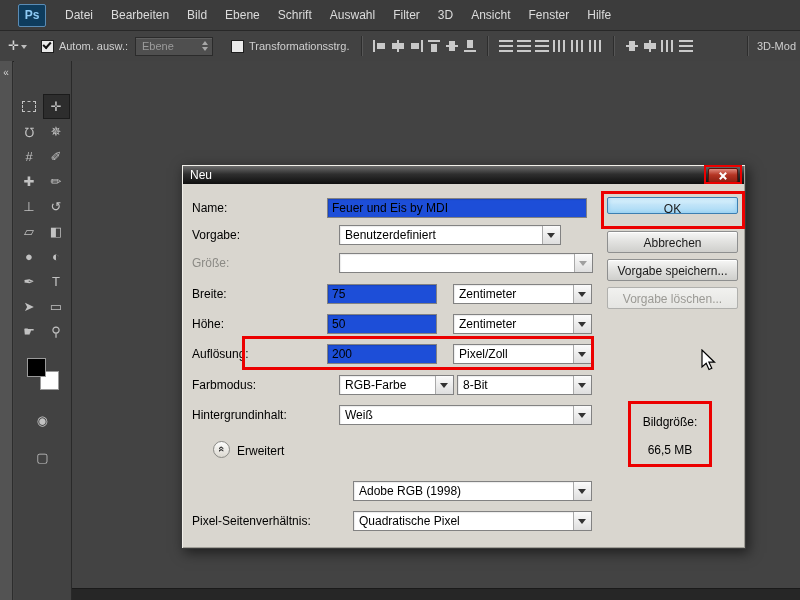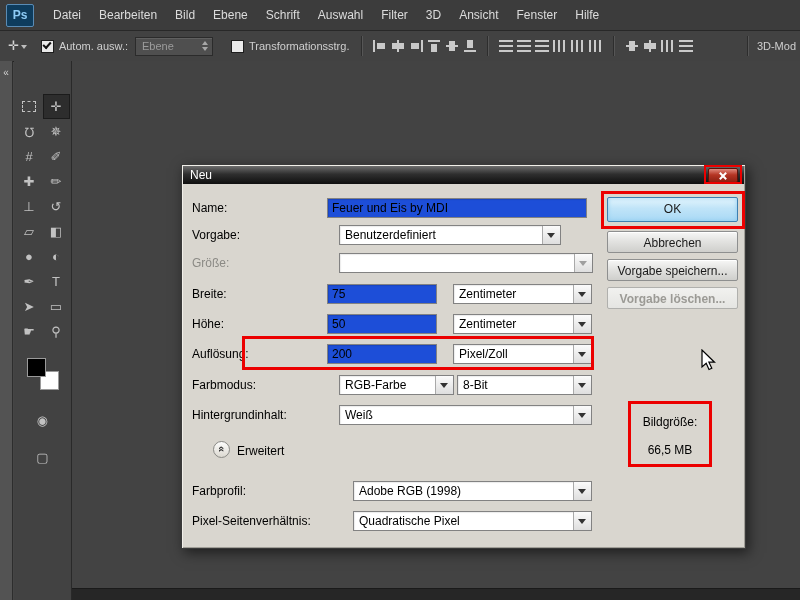--- a/index.html
+++ b/index.html
@@ -2,21 +2,21 @@
 <html><head>
 <meta charset="utf-8">
 <style>
   html,body{margin:0;padding:0;}
   body{width:800px;height:600px;position:relative;overflow:hidden;background:#454545;
        font-family:"Liberation Sans",sans-serif;}
 
   
   .menubar{position:absolute;top:0;left:0;right:0;height:30px;background:#3c3c3c;
            border-bottom:1px solid #282828;display:flex;align-items:center;color:#dcdcdc;font-size:12px;}
-  .ps-logo{width:26px;height:21px;margin:0 10px 0 6px;background:#0e3c5d;color:#8ecbf5;
+  .ps-logo{width:26px;height:21px;margin:0 10px 0 18px;background:#0e3c5d;color:#8ecbf5;
            border:1px solid #5a8cb5;border-radius:2px;display:flex;align-items:center;justify-content:center;
            font-size:12px;font-weight:bold;}
   .menu-item{padding:0 9px;line-height:30px;cursor:default;}
 
   
   .optionsbar{position:absolute;top:31px;left:0;right:0;height:30px;background:#424242;
               border-bottom:1px solid #232323;display:flex;align-items:center;font-size:11px;color:#cfcfcf;}
   .tool-thumb{display:flex;align-items:flex-end;margin-left:8px;color:#d5d5d5;}
   .tt-glyph{font-size:13px;line-height:14px;}
   .tt-caret{width:0;height:0;border:3px solid transparent;border-top:4px solid #bdbdbd;margin:0 2px 1px 2px;}
@@ -90,23 +90,23 @@
          overflow:hidden;margin-left:12px;}
   .combo .ar{position:absolute;right:0;top:0;bottom:0;width:17px;
              background:linear-gradient(#fbfbfb,#dedede);border-left:1px solid #a9a9a9;}
   .combo .ar::after{content:"";position:absolute;left:4px;top:7px;border:4px solid transparent;
              border-top:5px solid #333;}
   .combo.dis{color:#999;}
   .combo.dis .ar::after{border-top-color:#9f9f9f;}
   .btn{position:absolute;width:131px;height:22px;background:linear-gradient(#f7f7f6,#e3e3e1 45%,#cfcfcc);
        border:1px solid #8e8f8f;border-radius:2px;text-align:center;line-height:22px;color:#1a1a1a;
        box-shadow:inset 0 1px 0 #fff;box-sizing:border-box;}
-  .btn.default{height:25px;line-height:23px;background:linear-gradient(#e4f5fd,#c0e4f8 45%,#a9d9f5);
+  .btn.default{height:17px;line-height:23px;background:linear-gradient(#e4f5fd,#c0e4f8 45%,#a9d9f5);
        border:1px solid #3c7fb1;box-shadow:inset 0 0 4px #8ccbf0,inset 0 1px 0 #f4fbff;}
-  .btn.dis{color:#9b9a95;background:linear-gradient(#f1f1ef,#e5e5e2);border-color:#b0b0ad;box-shadow:none;font-weight:bold;}
+  .btn.dis{color:#9b9a95;background:linear-gradient(#f1f1ef,#e5e5e2);border-color:#b0b0ad;box-shadow:none;}
   .expander{position:absolute;left:31px;top:276px;width:17px;height:17px;border:1px solid #8a8a86;
             border-radius:50%;background:linear-gradient(#fdfdfc,#dcd9d1);box-sizing:border-box;}
   .expander span{display:block;transform:rotate(90deg);font-size:11px;line-height:14px;text-align:center;
             color:#333;font-weight:bold;}
   .adv-label{position:absolute;left:55px;top:279px;}
   .bg-line{position:absolute;left:0;right:0;text-align:center;white-space:nowrap;}
   .cursor{position:absolute;left:701px;top:349px;z-index:50;}
 </style>
 </head>
 <body>
@@ -298,21 +298,20 @@
   <span class="lbl" style="top:243px">Hintergrundinhalt:</span>
   <span class="combo" style="left:145px;top:240px;width:246px">
     <span>Weiß</span><span class="ar"></span>
   </span>
 
   <div class="expander">
     <span>«</span>
   </div>
   <span class="adv-label">Erweitert</span>
 
-  <span class="lbl wide" style="top:319px">Farbprofil:</span>
   <span class="combo" style="left:159px;top:316px;width:232px">
     <span>Adobe RGB (1998)</span><span class="ar"></span>
   </span>
 
   <span class="lbl wide" style="top:349px">Pixel-Seitenverhältnis:</span>
   <span class="combo" style="left:159px;top:346px;width:232px">
     <span>Quadratische Pixel</span><span class="ar"></span>
   </span>
 
   <span class="btn default" style="left:425px;top:32px">OK</span>

